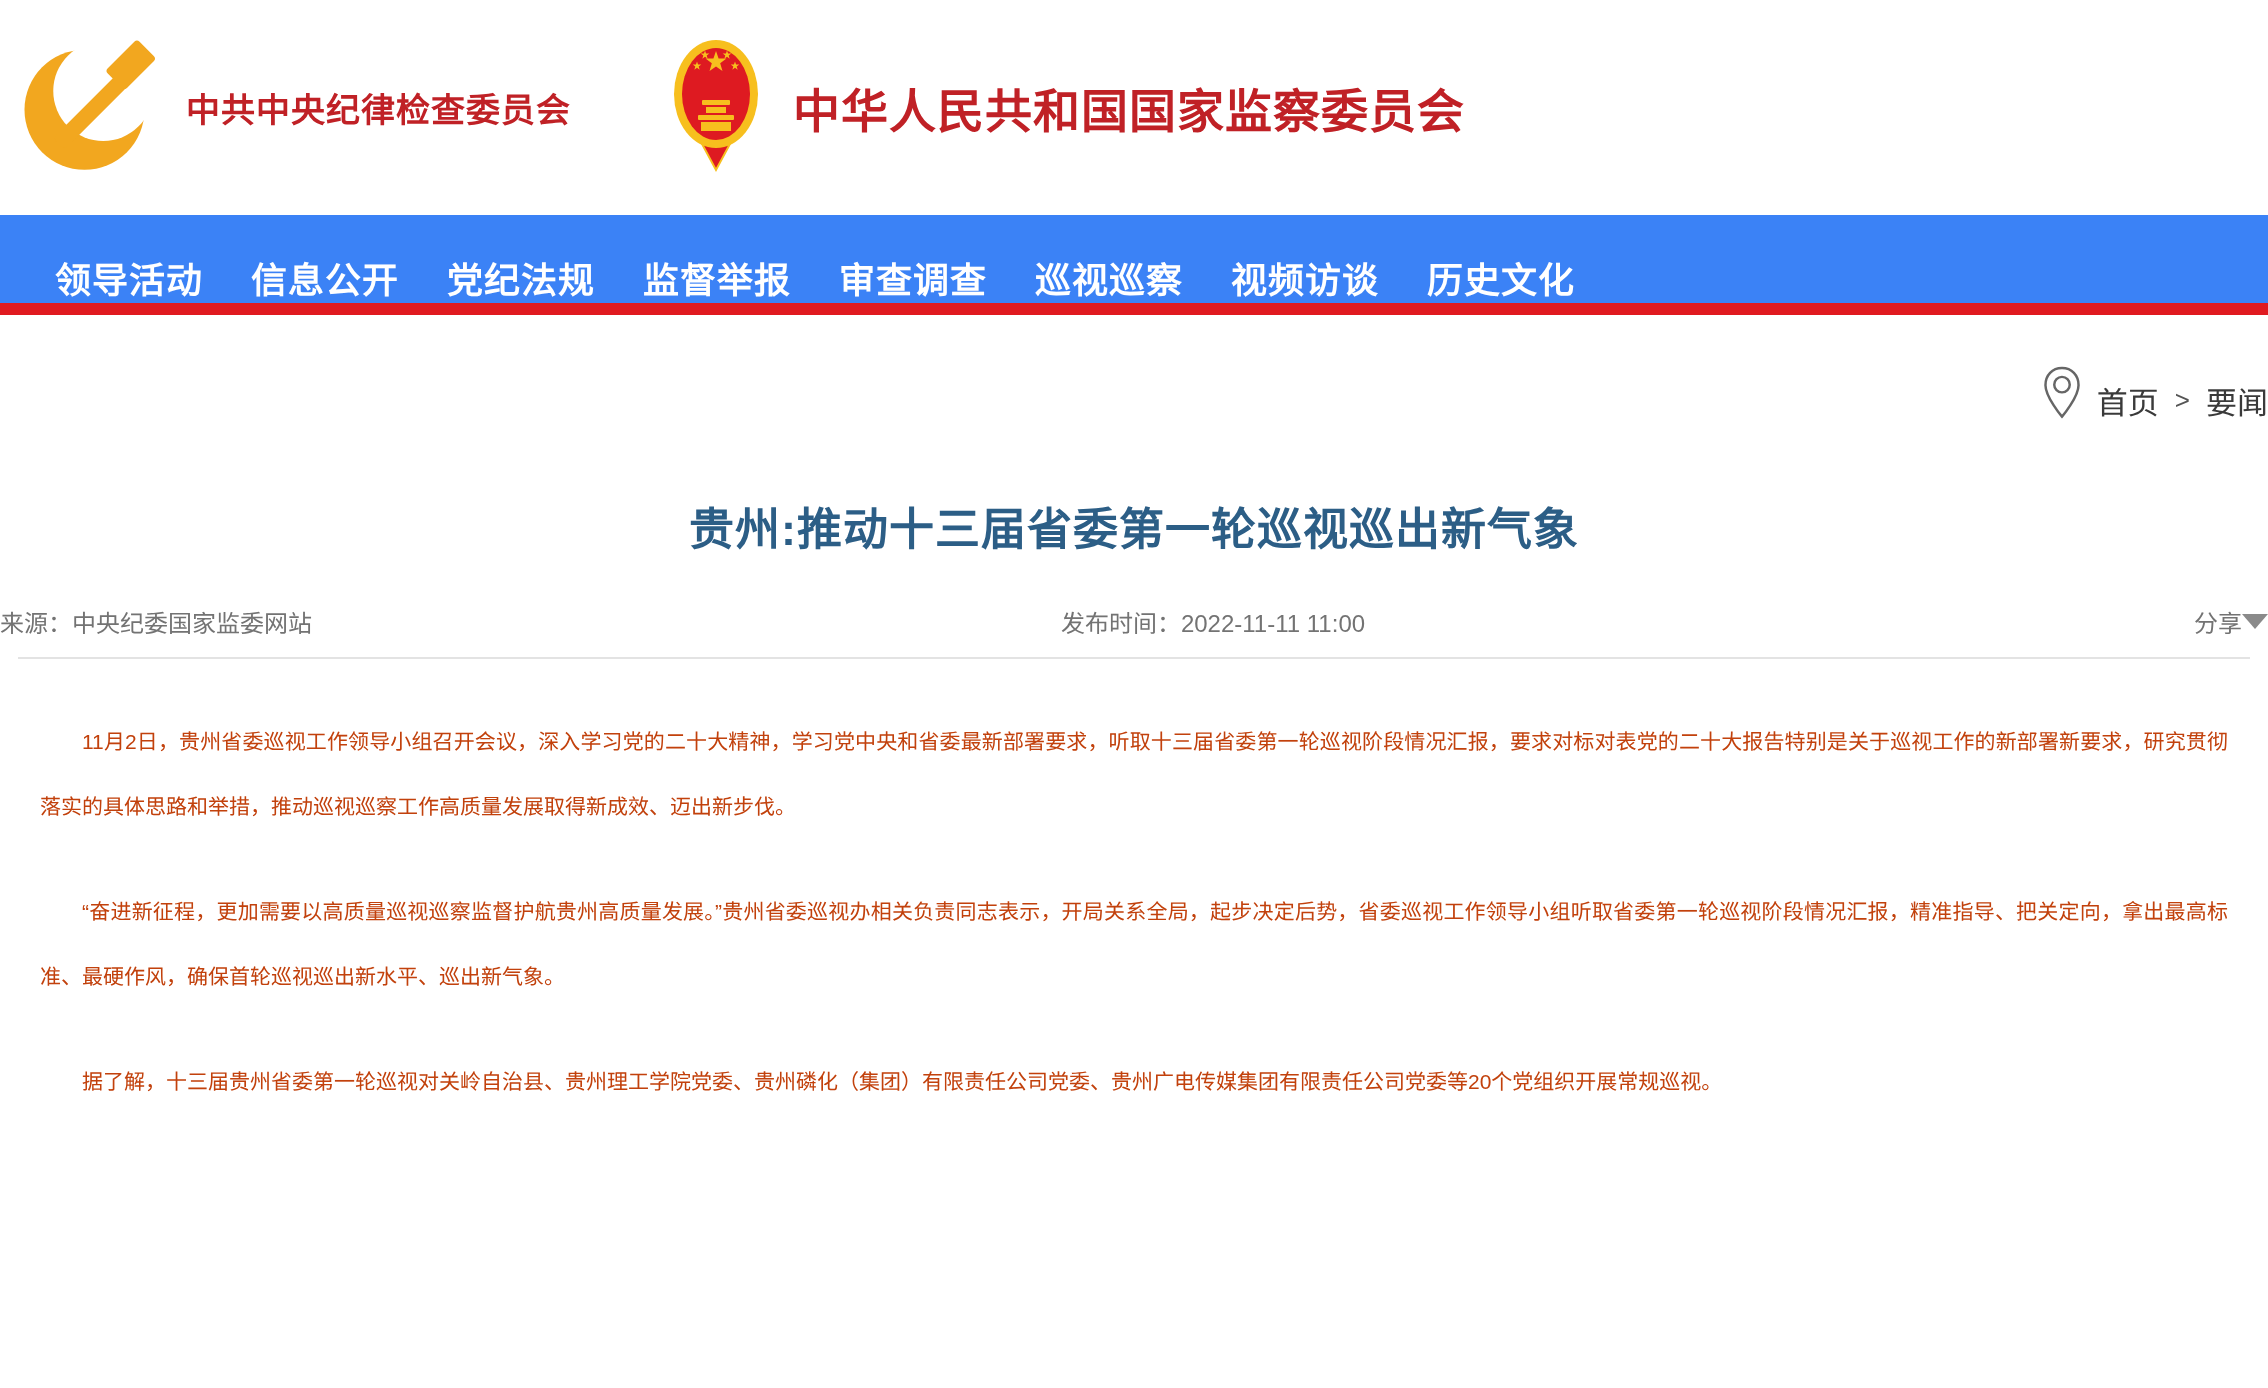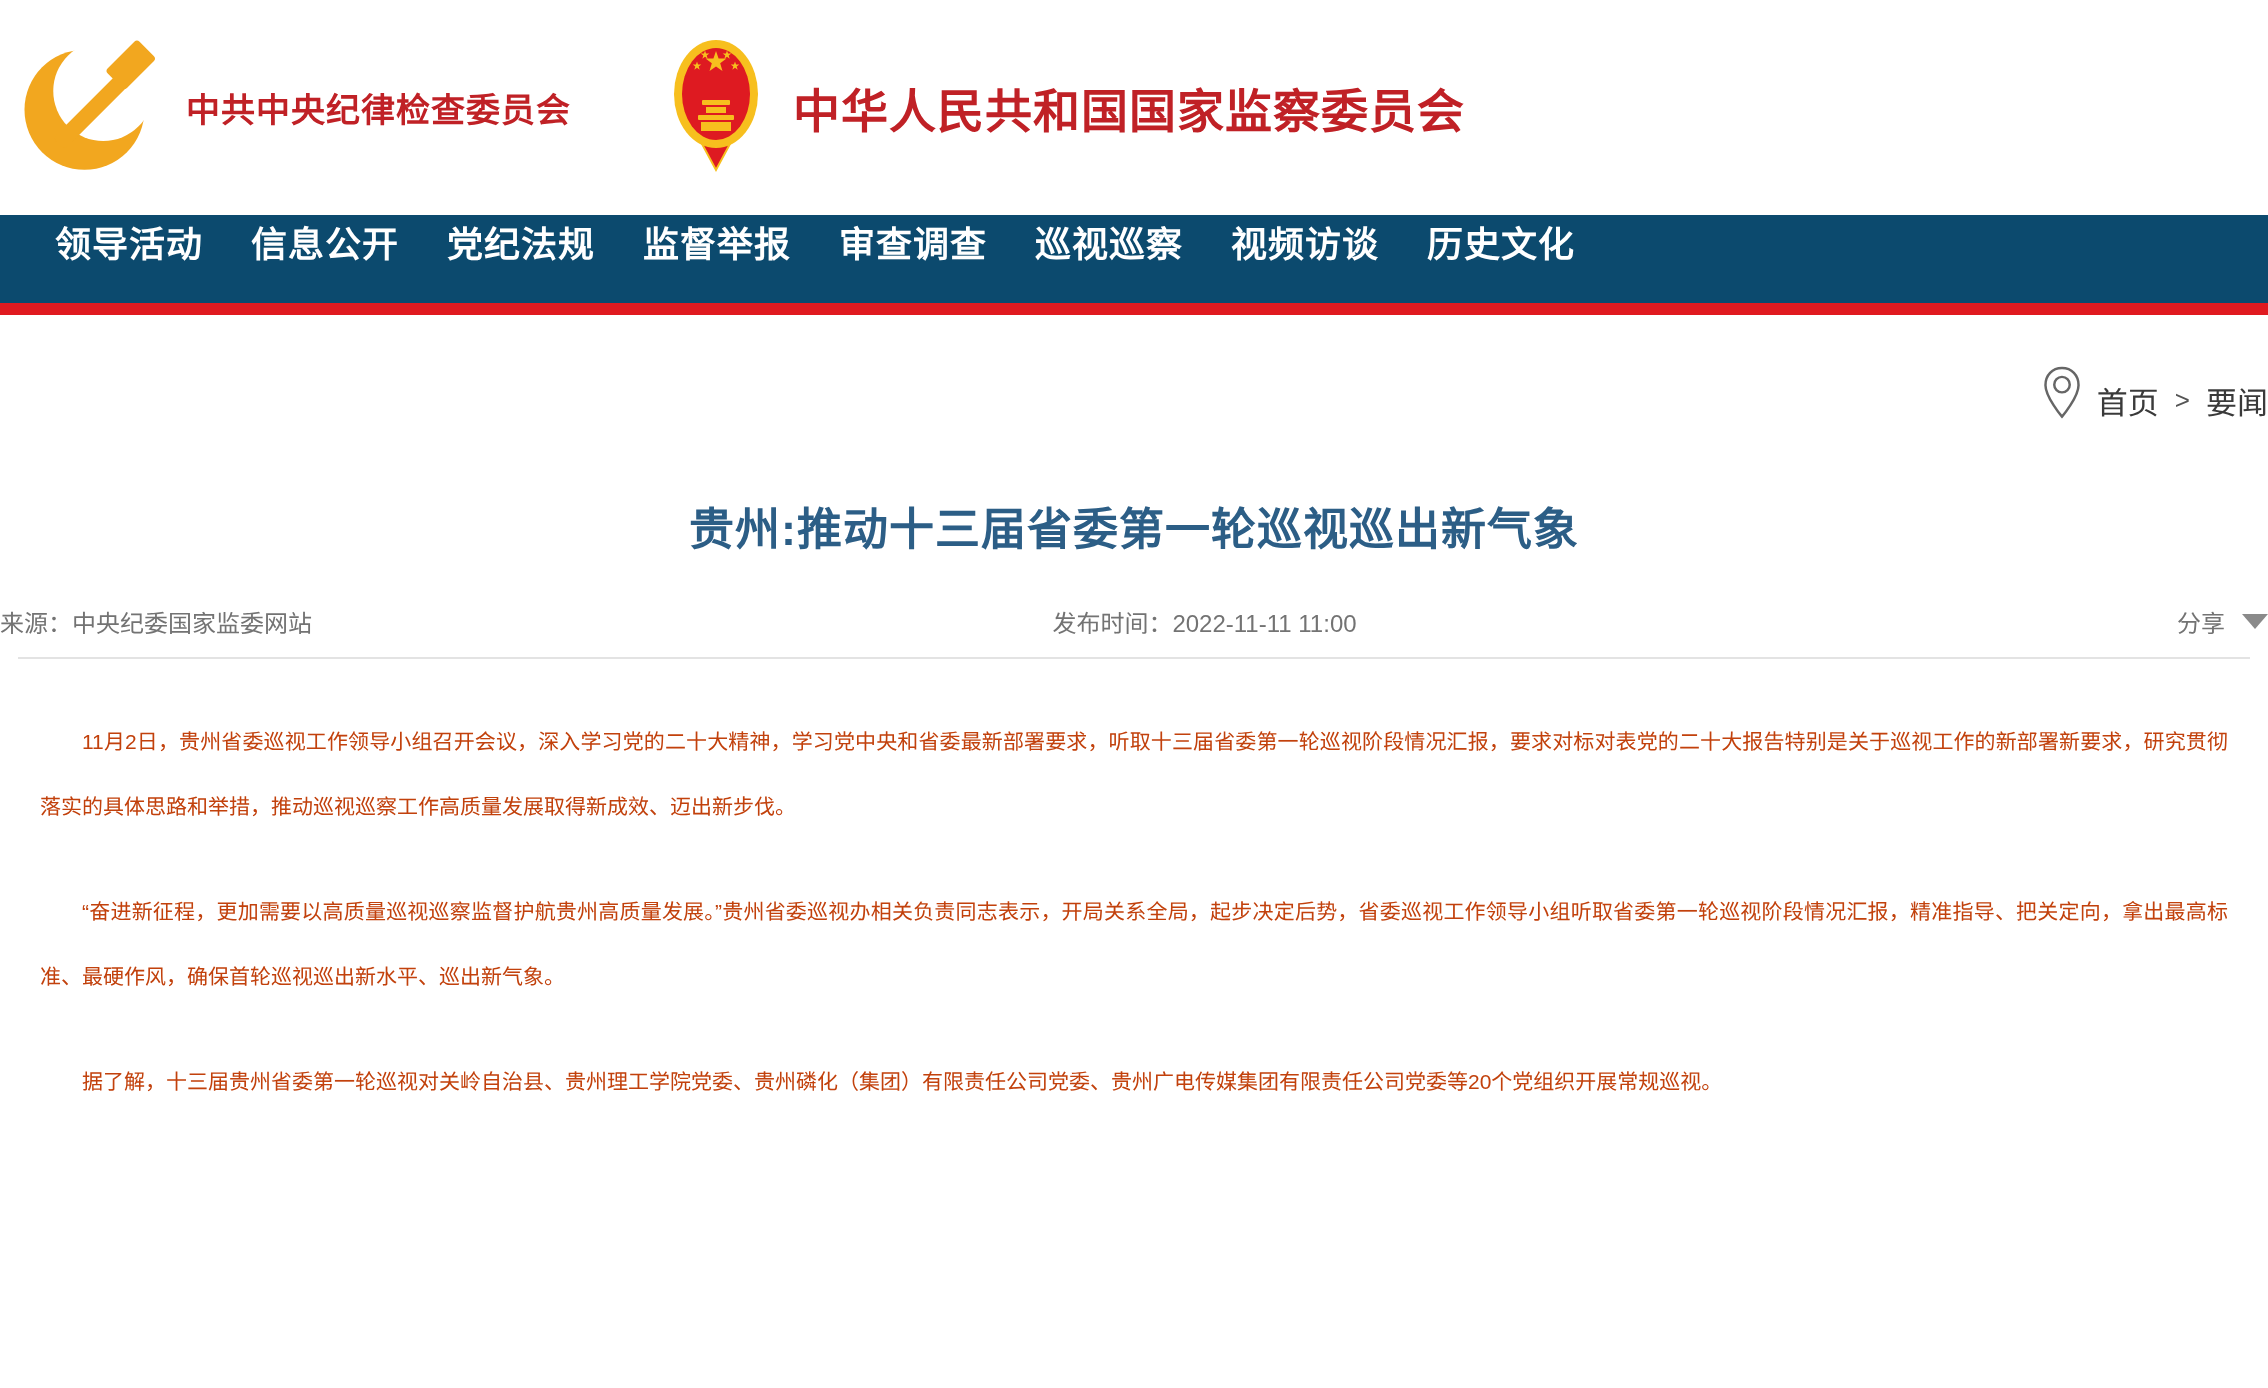--- a/index.html
+++ b/index.html
@@ -27,23 +27,23 @@
     color: #c02126;
     white-space: nowrap;
     letter-spacing: 1px;
   }
   .org-title.first  { font-size: 34px; margin-left: 14px; }
   .org-title.second { font-size: 47px; margin-left: 32px; }
 
   
   .navbar {
     height: 88px;
-    background: #0c4a6e;
-    display: flex;
-    align-items: flex-start;
+    background: #3b82f6;
+    display: flex;
+    align-items: flex-end;
     gap: 48px;
     padding-left: 55px;
   }
   .nav-item {
     color: #ffffff;
     font-size: 36px;
     font-weight: bold;
     letter-spacing: 1px;
     text-decoration: none;
     white-space: nowrap;
@@ -80,21 +80,21 @@
     align-items: center;
     font-size: 24px;
     color: #737373;
   }
   .meta-item { white-space: nowrap; }
   .meta-item + .meta-item { margin-left: 70px; }
   .share-btn {
     margin-left: 150px;
     display: flex;
     align-items: center;
-    gap: 17px;
+    gap: 0;
     cursor: pointer;
     white-space: nowrap;
   }
   .caret-down {
     width: 0; height: 0;
     border-left: 13px solid transparent;
     border-right: 13px solid transparent;
     border-top: 15px solid #8a8a8a;
     display: inline-block;
   }

